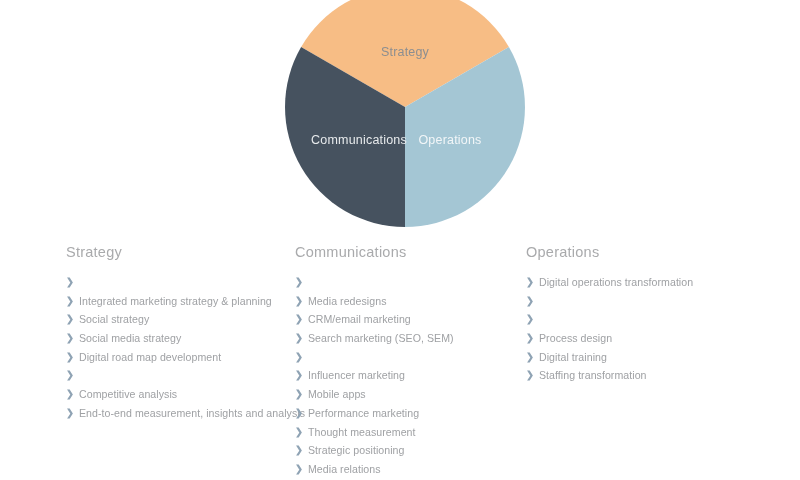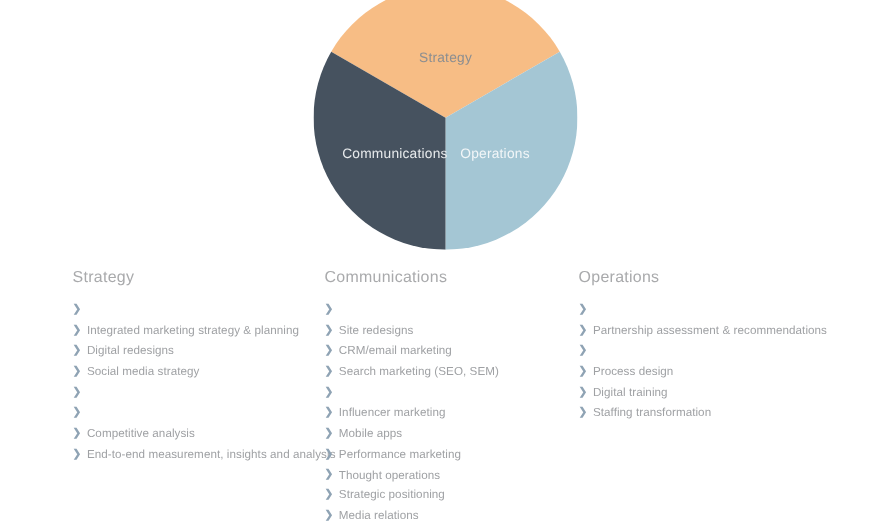--- a/index.html
+++ b/index.html
@@ -117,28 +117,29 @@
     <ul class="service-list">
       <li class="service-item">
         <span class="chevron-icon">❯</span>
       </li>
       <li class="service-item">
         <span class="chevron-icon">❯</span>
         <span>Integrated marketing strategy &amp; planning</span>
       </li>
       <li class="service-item">
         <span class="chevron-icon">❯</span>
-        <span>Digital redesigns</span>
+        <span>Social strategy</span>
       </li>
       <li class="service-item">
         <span class="chevron-icon">❯</span>
         <span>Social media strategy</span>
       </li>
       <li class="service-item">
         <span class="chevron-icon">❯</span>
+        <span>Digital road map development</span>
       </li>
       <li class="service-item">
         <span class="chevron-icon">❯</span>
       </li>
       <li class="service-item">
         <span class="chevron-icon">❯</span>
         <span>Competitive analysis</span>
       </li>
       <li class="service-item">
         <span class="chevron-icon">❯</span>
@@ -148,21 +149,21 @@
   </div>
 
   <div class="category-column col-1">
     <h2 class="column-heading">Communications</h2>
     <ul class="service-list">
       <li class="service-item">
         <span class="chevron-icon">❯</span>
       </li>
       <li class="service-item">
         <span class="chevron-icon">❯</span>
-        <span>Site redesigns</span>
+        <span>Media redesigns</span>
       </li>
       <li class="service-item">
         <span class="chevron-icon">❯</span>
         <span>CRM/email marketing</span>
       </li>
       <li class="service-item">
         <span class="chevron-icon">❯</span>
         <span>Search marketing (SEO, SEM)</span>
       </li>
       <li class="service-item">
@@ -175,42 +176,42 @@
       <li class="service-item">
         <span class="chevron-icon">❯</span>
         <span>Mobile apps</span>
       </li>
       <li class="service-item">
         <span class="chevron-icon">❯</span>
         <span>Performance marketing</span>
       </li>
       <li class="service-item">
         <span class="chevron-icon">❯</span>
-        <span>Thought operations</span>
+        <span>Thought measurement</span>
       </li>
       <li class="service-item">
         <span class="chevron-icon">❯</span>
         <span>Strategic positioning</span>
       </li>
       <li class="service-item">
         <span class="chevron-icon">❯</span>
         <span>Media relations</span>
       </li>
     </ul>
   </div>
 
   <div class="category-column col-2">
     <h2 class="column-heading">Operations</h2>
     <ul class="service-list">
       <li class="service-item">
         <span class="chevron-icon">❯</span>
-      </li>
-      <li class="service-item">
-        <span class="chevron-icon">❯</span>
-        <span>Partnership assessment &amp; recommendations</span>
+        <span>Digital operations transformation</span>
+      </li>
+      <li class="service-item">
+        <span class="chevron-icon">❯</span>
       </li>
       <li class="service-item">
         <span class="chevron-icon">❯</span>
       </li>
       <li class="service-item">
         <span class="chevron-icon">❯</span>
         <span>Process design</span>
       </li>
       <li class="service-item">
         <span class="chevron-icon">❯</span>

